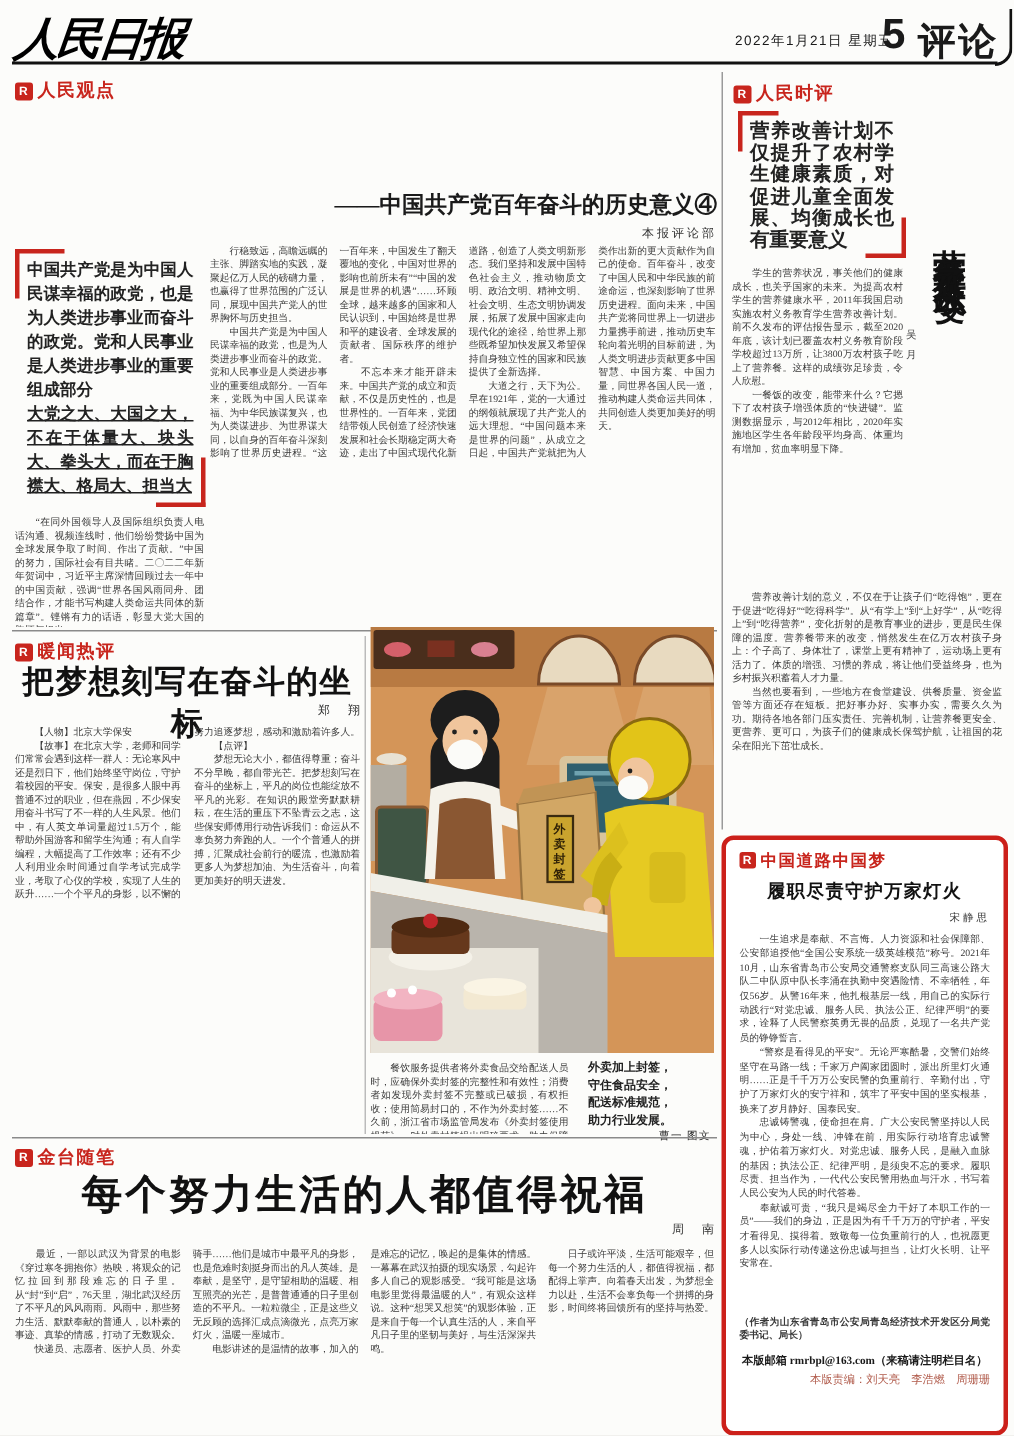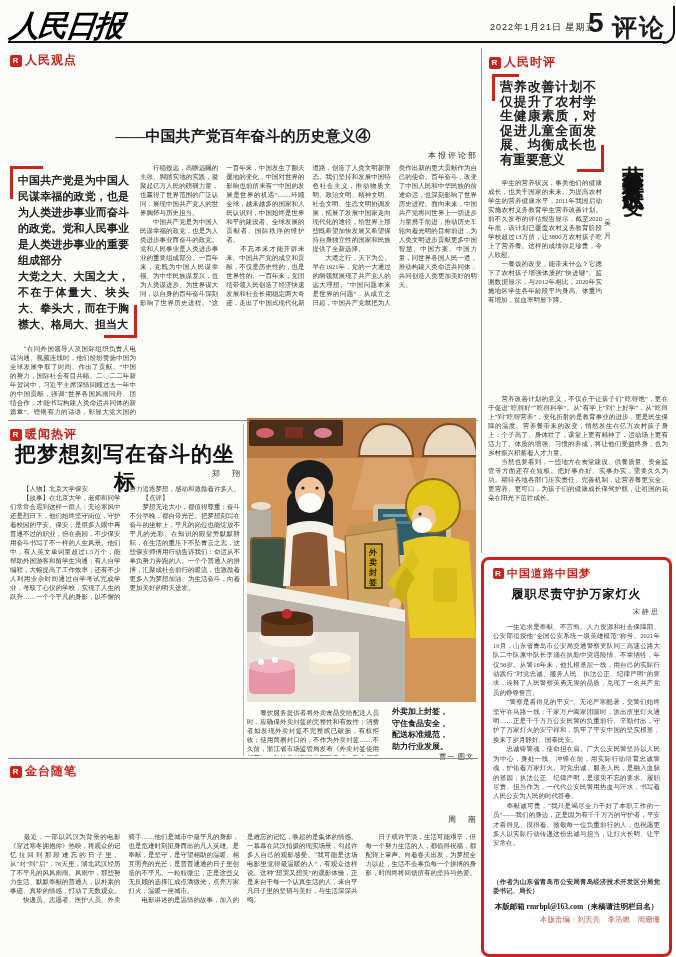--- a/index.html
+++ b/index.html
@@ -44,28 +44,28 @@
   <div class="abs sans" style="left:490px;top:21px;font-size:9px;letter-spacing:1px;">2022年1月21日 星期五</div>
   <div class="abs sans" style="left:588px;top:7px;font-size:28px;font-weight:900;">5</div>
   <div class="abs sans" style="left:612px;top:11px;font-size:25px;font-weight:700;letter-spacing:2px;">评论</div>
   <div class="abs" style="left:663px;top:6px;width:10px;height:36px;border-right:2px solid #111;border-bottom:2px solid #111;border-bottom-right-radius:12px;"></div>
   <div class="abs" style="left:8px;top:41px;width:657px;height:2px;background:#111;"></div>
 
   <div class="abs sec-label" style="left:10px;top:52px;">
     <span class="sec-icon">R</span>
     <span>人民观点</span>
   </div>
-  <div class="abs center" style="left:8px;top:127px;width:470px;font-size:15px;font-weight:700;">——中国共产党百年奋斗的历史意义④</div>
+  <div class="abs center" style="left:8px;top:127px;width:470px;font-size:15px;font-weight:700;text-align:right;">——中国共产党百年奋斗的历史意义④</div>
   <div class="abs center byline" style="left:8px;top:150px;width:470px;">本报评论部</div>
 
   <div class="pull" style="left:10px;top:166px;width:127px;height:92px;">
     <span class="corner-tl"></span>
     <span>中国共产党是为中国人民谋幸福的政党，也是为人类进步事业而奋斗的政党。党和人民事业是人类进步事业的重要组成部分</span>
   </div>
-  <div class="pull" style="left:10px;top:262px;width:127px;height:76px;">
+  <div class="pull" style="left:10px;top:262px;width:127px;height:76px;text-decoration:underline;">
     <span class="corner-br"></span>
     <span>大党之大、大国之大，不在于体量大、块头大、拳头大，而在于胸襟大、格局大、担当大</span>
   </div>
   <div class="abs body-txt pre" style="left:10px;top:344px;width:126px;height:74px;">　　“在同外国领导人及国际组织负责人电话沟通、视频连线时，他们纷纷赞扬中国为全球发展争取了时间、作出了贡献。”中国的努力，国际社会有目共睹。二〇二二年新年贺词中，习近平主席深情回顾过去一年中的中国贡献，强调“世界各国风雨同舟、团结合作，才能书写构建人类命运共同体的新篇章”。铿锵有力的话语，彰显大党大国的胸怀与担当。</div>
 
   <div class="abs body-txt cols4 pre" style="left:140px;top:163px;width:337px;height:255px;">　　行稳致远，高瞻远瞩的主张、脚踏实地的实践，凝聚起亿万人民的磅礴力量，也赢得了世界范围的广泛认同，展现中国共产党人的世界胸怀与历史担当。
 　　中国共产党是为中国人民谋幸福的政党，也是为人类进步事业而奋斗的政党。党和人民事业是人类进步事业的重要组成部分。一百年来，党既为中国人民谋幸福、为中华民族谋复兴，也为人类谋进步、为世界谋大同，以自身的百年奋斗深刻影响了世界历史进程。“这一百年来，中国发生了翻天覆地的变化，中国对世界的影响也前所未有”“中国的发展是世界的机遇”……环顾全球，越来越多的国家和人民认识到，中国始终是世界和平的建设者、全球发展的贡献者、国际秩序的维护者。
 　　不忘本来才能开辟未来。中国共产党的成立和贡献，不仅是历史性的，也是世界性的。一百年来，党团结带领人民创造了经济快速发展和社会长期稳定两大奇迹，走出了中国式现代化新道路，创造了人类文明新形态。我们坚持和发展中国特色社会主义，推动物质文明、政治文明、精神文明、社会文明、生态文明协调发展，拓展了发展中国家走向现代化的途径，给世界上那些既希望加快发展又希望保持自身独立性的国家和民族提供了全新选择。
 　　大道之行，天下为公。早在1921年，党的一大通过的纲领就展现了共产党人的远大理想。“中国问题本来是世界的问题”，从成立之日起，中国共产党就把为人类作出新的更大贡献作为自己的使命。百年奋斗，改变了中国人民和中华民族的前途命运，也深刻影响了世界历史进程。面向未来，中国共产党将同世界上一切进步力量携手前进，推动历史车轮向着光明的目标前进，为人类文明进步贡献更多中国智慧、中国方案、中国力量，同世界各国人民一道，推动构建人类命运共同体，共同创造人类更加美好的明天。</div>
 
@@ -183,20 +183,21 @@
     <div>助力行业发展。</div>
   </div>
   <div class="abs" style="left:392px;top:752px;width:82px;font-size:7px;text-align:right;letter-spacing:1px;">曹一 图文</div>
 
   <div class="rule-h" style="left:8px;top:758px;width:470px;"></div>
 
   <div class="abs sec-label" style="left:10px;top:763px;">
     <span class="sec-icon">R</span>
     <span>金台随笔</span>
   </div>
+  <div class="abs headline center" style="left:8px;top:778px;width:470px;font-size:27px;letter-spacing:2px;">每个努力生活的人都值得祝福</div>
   <div class="abs center byline" style="left:8px;top:814px;width:470px;">周　南</div>
   <div class="abs body-txt cols4 pre" style="left:10px;top:832px;width:466px;height:122px;">　　最近，一部以武汉为背景的电影《穿过寒冬拥抱你》热映，将观众的记忆拉回到那段难忘的日子里。从“封”到“启”，76天里，湖北武汉经历了不平凡的风风雨雨。风雨中，那些努力生活、默默奉献的普通人，以朴素的事迹、真挚的情感，打动了无数观众。
 　　快递员、志愿者、医护人员、外卖骑手……他们是城市中最平凡的身影，也是危难时刻挺身而出的凡人英雄。是奉献，是坚守，是守望相助的温暖、相互照亮的光芒，是普普通通的日子里创造的不平凡。一粒粒微尘，正是这些义无反顾的选择汇成点滴微光，点亮万家灯火，温暖一座城市。
 　　电影讲述的是温情的故事，加入的是难忘的记忆，唤起的是集体的情感。一幕幕在武汉拍摄的现实场景，勾起许多人自己的观影感受。“我可能是这场电影里觉得最温暖的人”，有观众这样说。这种“想哭又想笑”的观影体验，正是来自于每一个认真生活的人，来自平凡日子里的坚韧与美好，与生活深深共鸣。
 　　日子或许平淡，生活可能艰辛，但每一个努力生活的人，都值得祝福，都配得上掌声。向着春天出发，为梦想全力以赴，生活不会辜负每一个拼搏的身影，时间终将回馈所有的坚持与热爱。</div>
 
   <div class="rule-v" style="left:481px;top:48px;height:505px;"></div>
 
   <div class="abs sec-label" style="left:489px;top:54px;">
     <span class="sec-icon">R</span>

